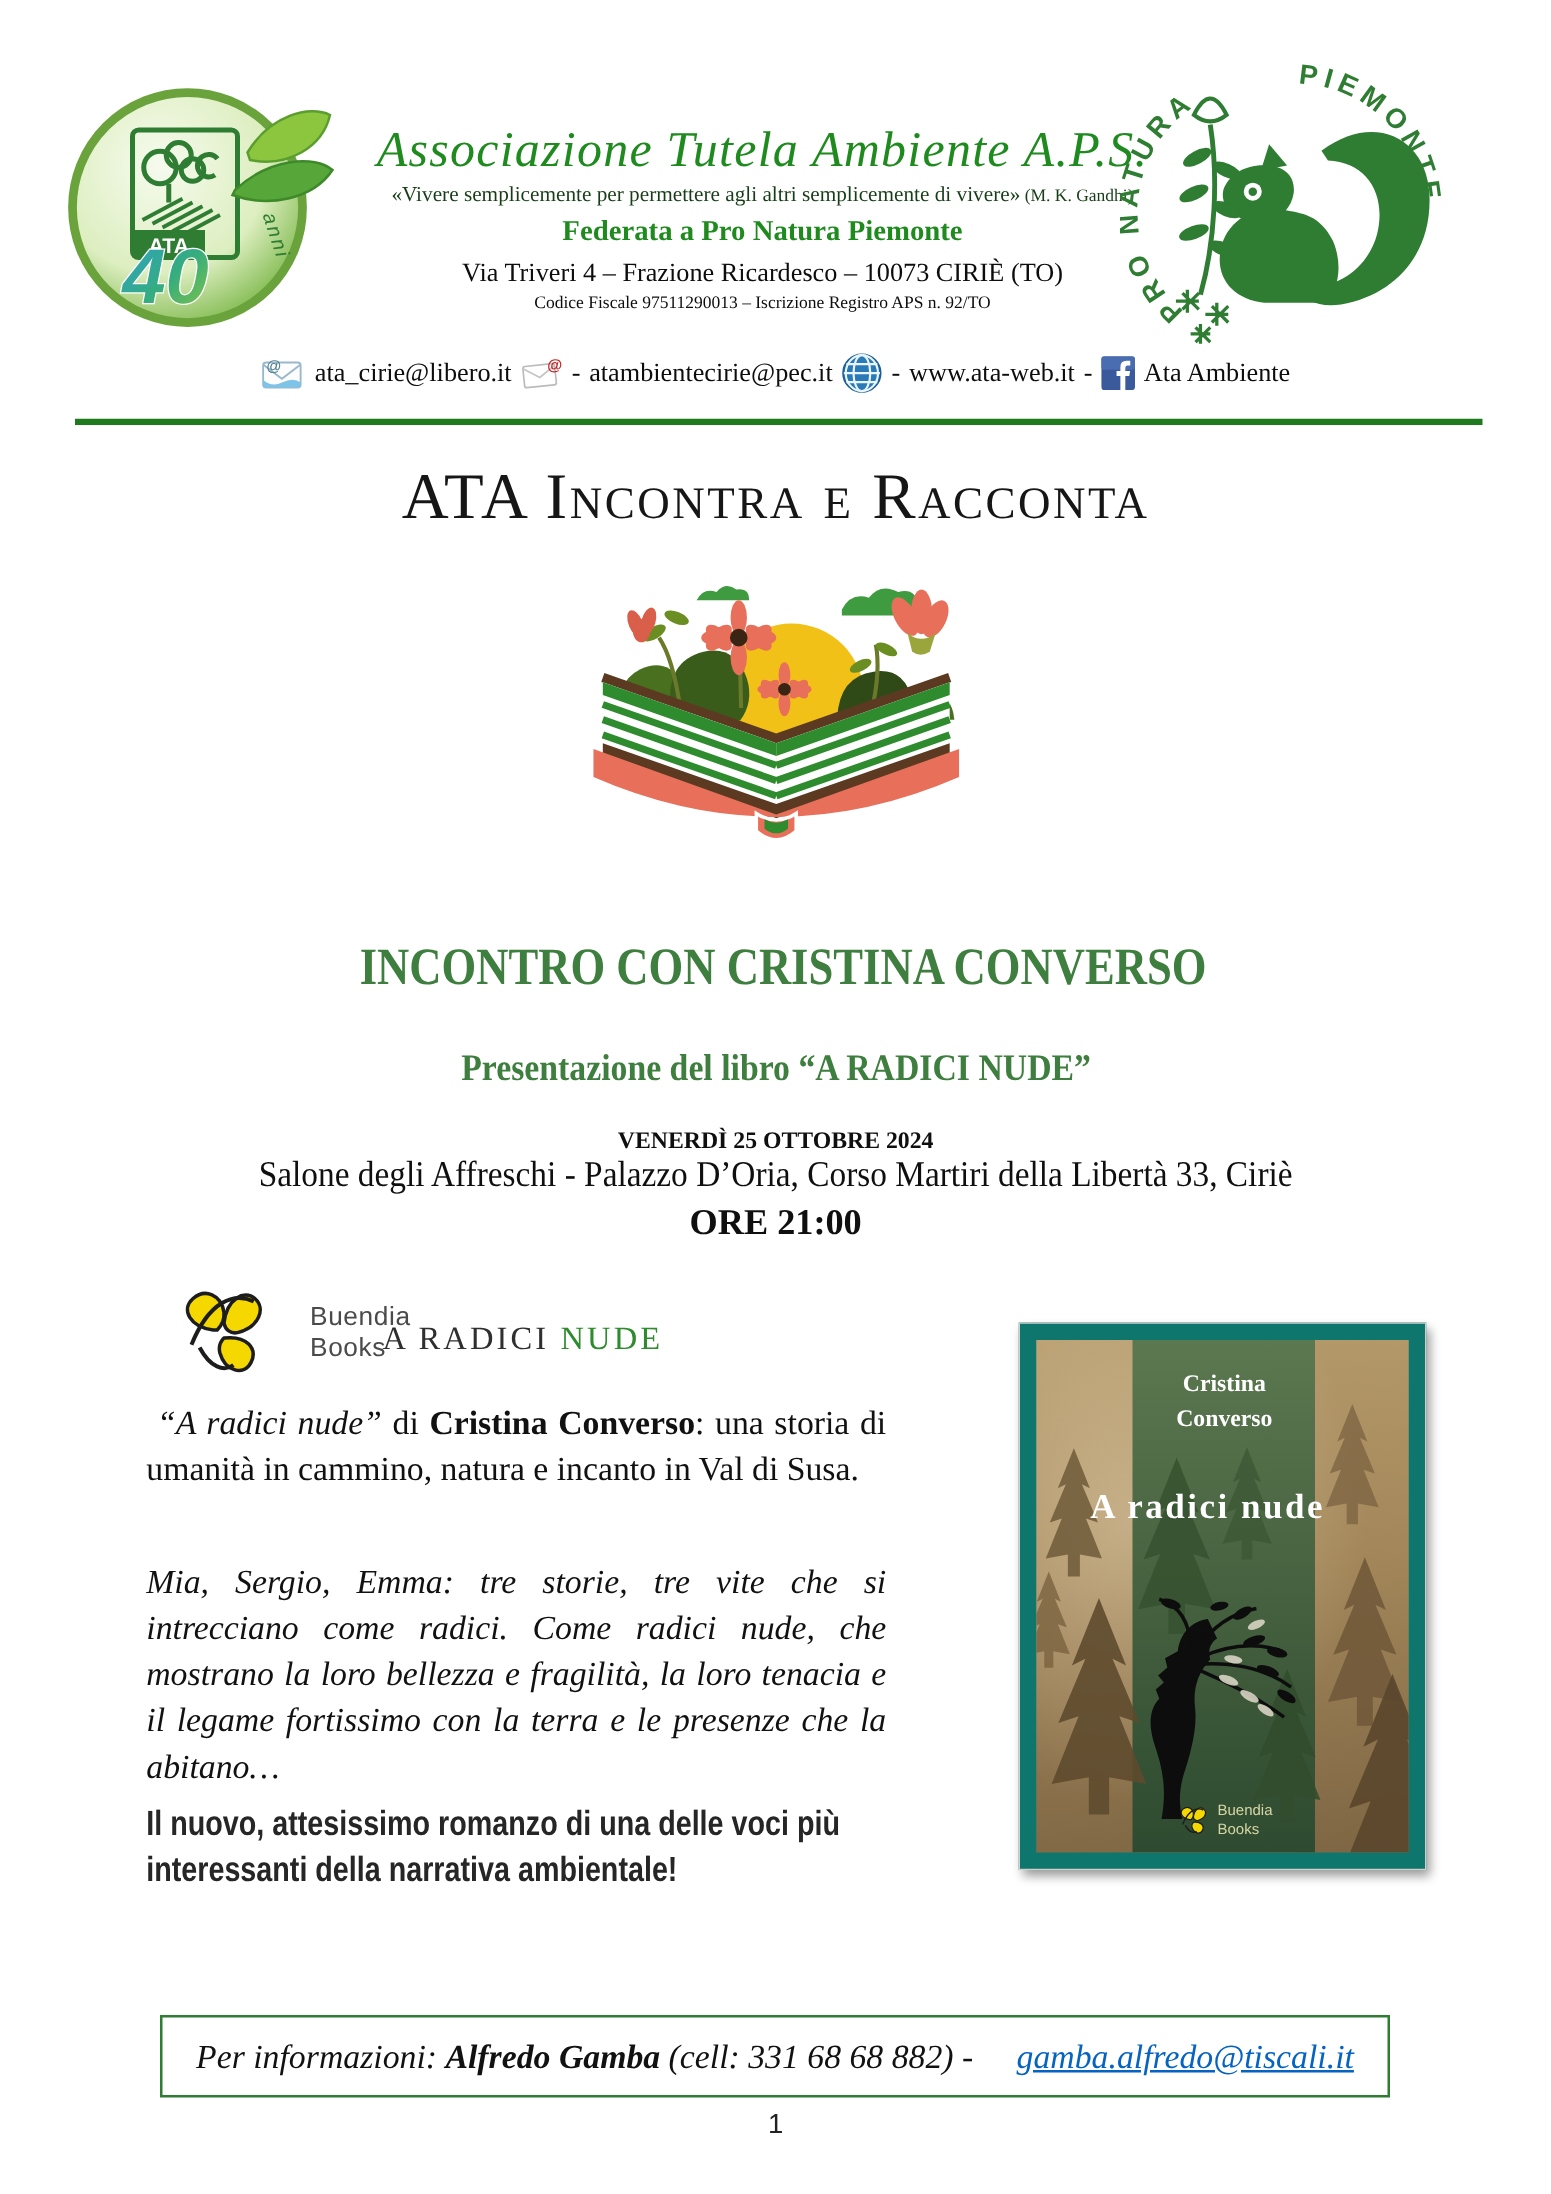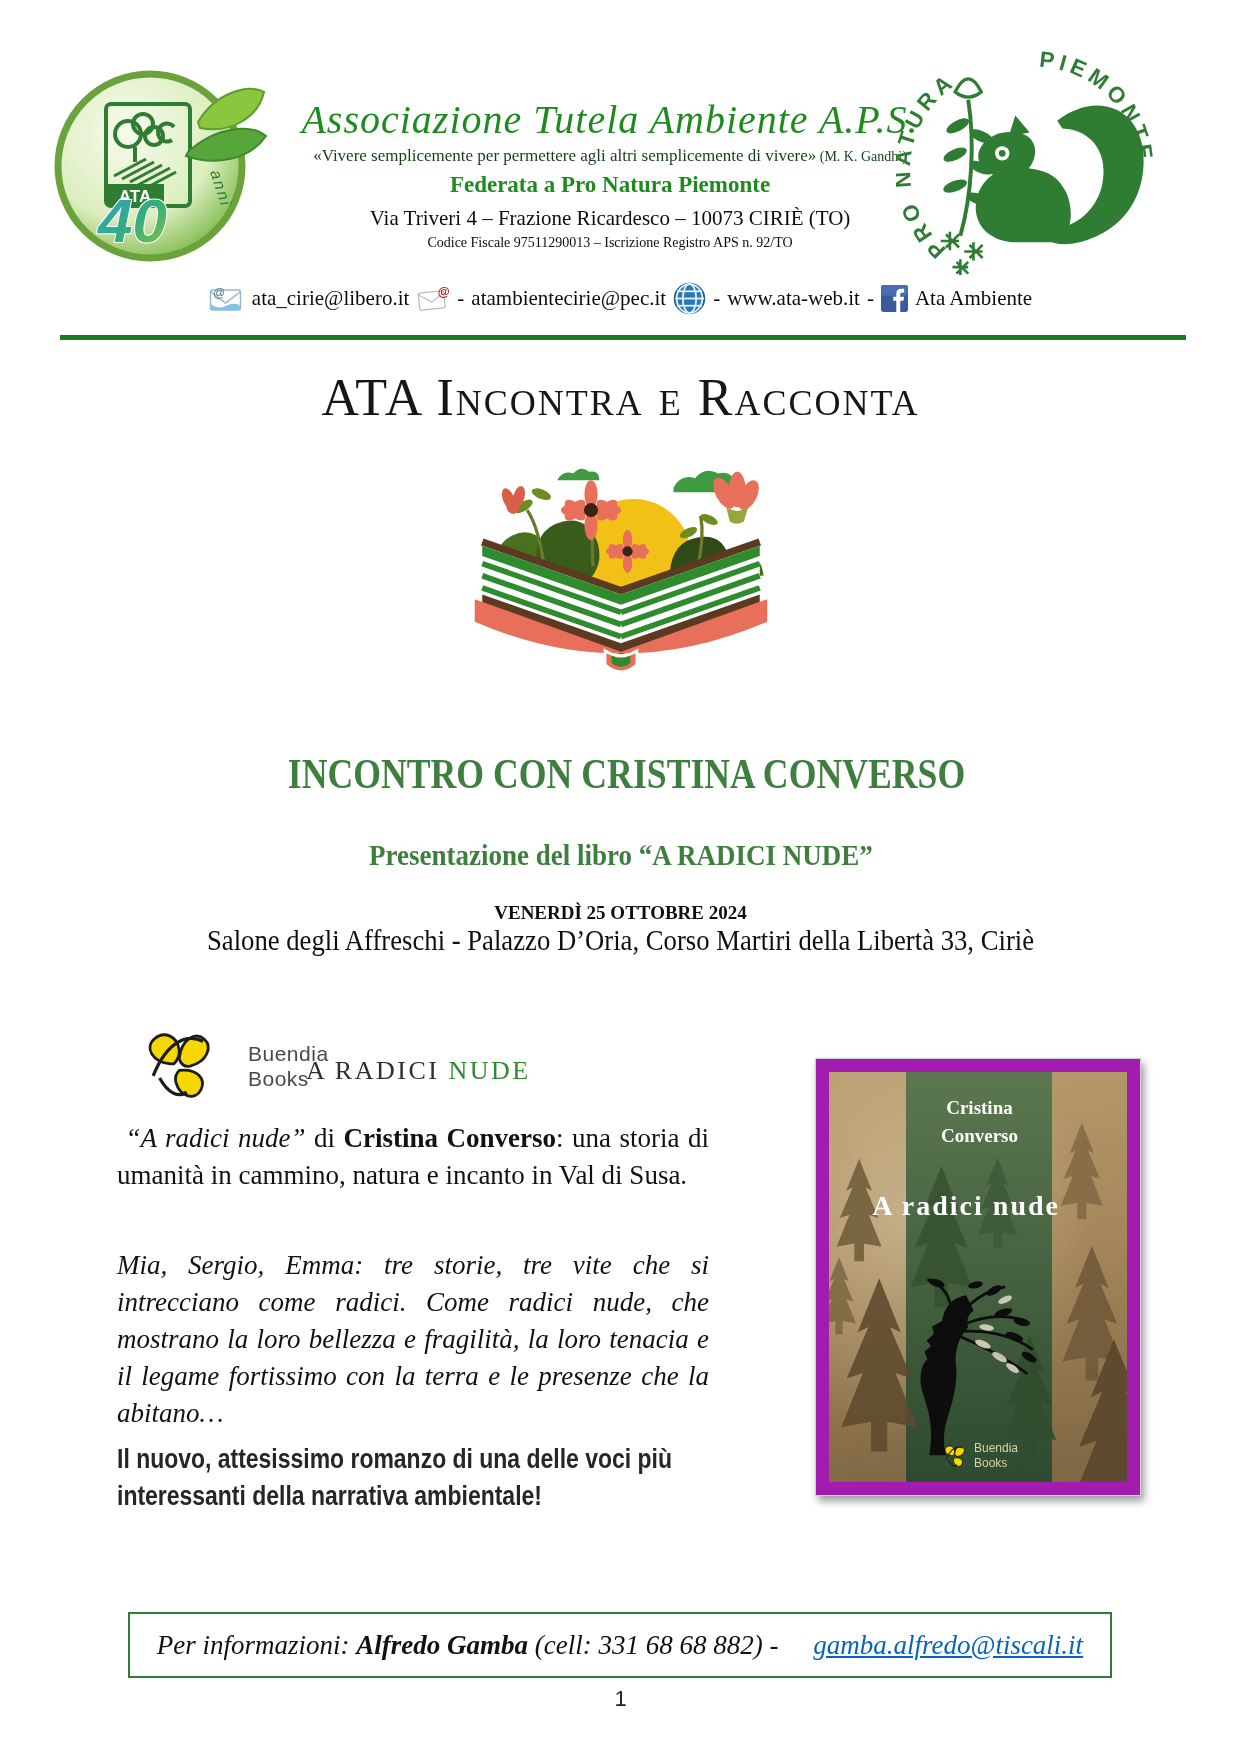--- a/index.html
+++ b/index.html
@@ -57,21 +57,21 @@
   .para { left:117px; width:592px; font-size:27px; line-height:1.37; text-align:justify; white-space:pre-wrap; }
   .p1 { top:1120px; }
   .p1 .q { font-style:italic; }
   .p1 .a { font-weight:bold; }
   .p2 { top:1247px; font-style:italic; }
   .p3 { left:117px; top:1440px; width:705px; font-family:"Liberation Sans",sans-serif; font-weight:bold;
         font-size:28px; line-height:1.33; color:#262626; transform:scaleX(.82); transform-origin:left top; }
 
   
   .cover-frame {
-    left:815px; top:1058px; width:326px; height:438px; background:#a21caf;
+    left:815px; top:1058px; width:326px; height:438px; background:#0f766e;
     border:1px solid #cfcfcf; box-shadow:3px 5px 8px rgba(0,0,0,.4); padding:13px;
   }
   .cover { position:relative; width:100%; height:100%; overflow:hidden;
     background:linear-gradient(175deg,#b59a6b 0%, #a3875a 45%, #7e6644 100%); }
   .cover-mist { position:absolute; inset:0;
     background:radial-gradient(ellipse at 25% 35%, rgba(255,240,214,.35), rgba(255,240,214,0) 60%); }
   .cover-band { position:absolute; left:26%; top:0; width:49%; height:100%;
     background:linear-gradient(180deg,#5b7850 0%, #45613f 50%, #2e4a30 100%); }
   .cover-trees { position:absolute; left:0; top:0; width:100%; height:100%; }
   .cover-author { position:absolute; left:26%; top:22px; width:49%; text-align:center; color:#fff;
@@ -305,20 +305,21 @@
       <path d="M24,157 L180,213 L336,157 L336,181 Q180,249 24,181 Z" fill="#e8705a"></path>
       <path d="M163,212 l0,15 q17,15 34,0 l0,-15 q-17,11 -34,0 z" fill="#e8705a" stroke="#ffffff" stroke-width="3"></path>
       <path d="M170,217 l0,8 q10,8 20,0 l0,-8 q-10,6 -20,0 z" fill="#2e8b2e"></path>
     </svg>
   </div>
 
   <div class="abs center-line headline"><span class="sx">INCONTRO CON CRISTINA CONVERSO</span></div>
   <div class="abs center-line subtitle"><span class="sx">Presentazione del libro “A RADICI NUDE”</span></div>
   <div class="abs center-line venue"><span class="sx">Salone degli Affreschi - Palazzo D’Oria, Corso Martiri della Libertà 33, Ciriè</span></div>
   <div class="abs center-line date-line">VENERDÌ 25 OTTOBRE 2024</div>
+  <div class="abs center-line time-line">ORE 21:00</div>
 
   <div class="abs pub-logo">
     <svg viewBox="0 0 72 72" width="78" height="78">
       <defs>
         <g id="bmark">
           <g stroke="#1d1d1d" stroke-width="2.6" fill="#f5d800" stroke-linejoin="round">
             <path d="M30,35 C13,33 6,20 15,12 C24,4 36,9 38,22 C38.5,27 36,32 33,35 Z"></path>
             <path d="M38,30 C40,12 53,5 61,12 C69,19 64,33 48,37 C43,38 39,35 38,30 Z"></path>
             <path d="M38,41 C55,39 63,49 58,59 C53,69 39,66 35,52 C34,48 35,44 38,41 Z"></path>
           </g>

